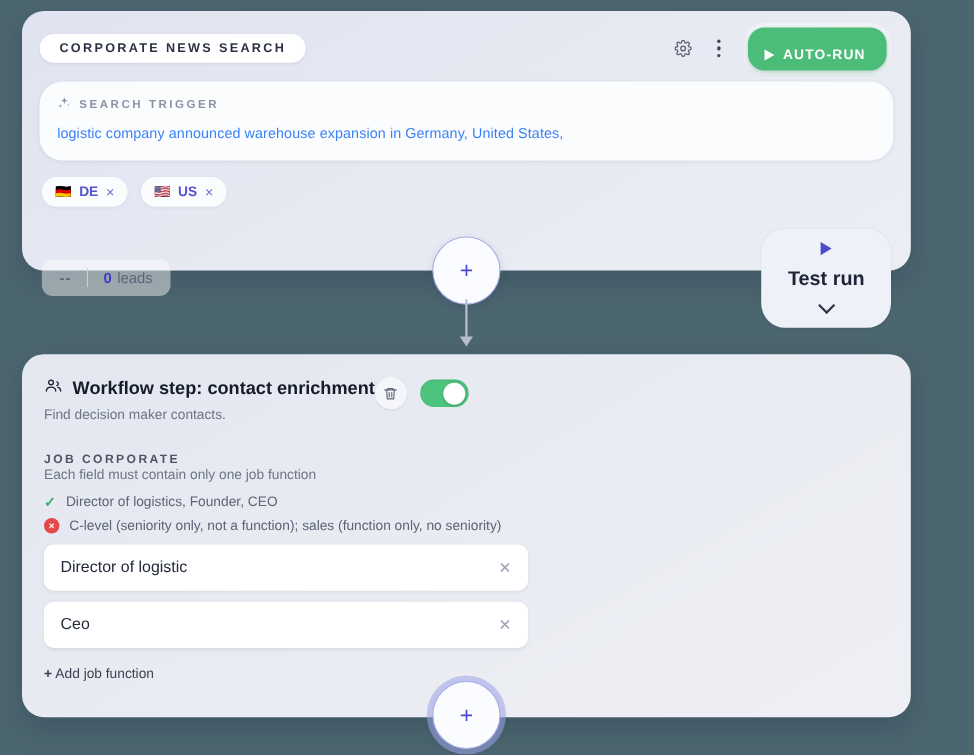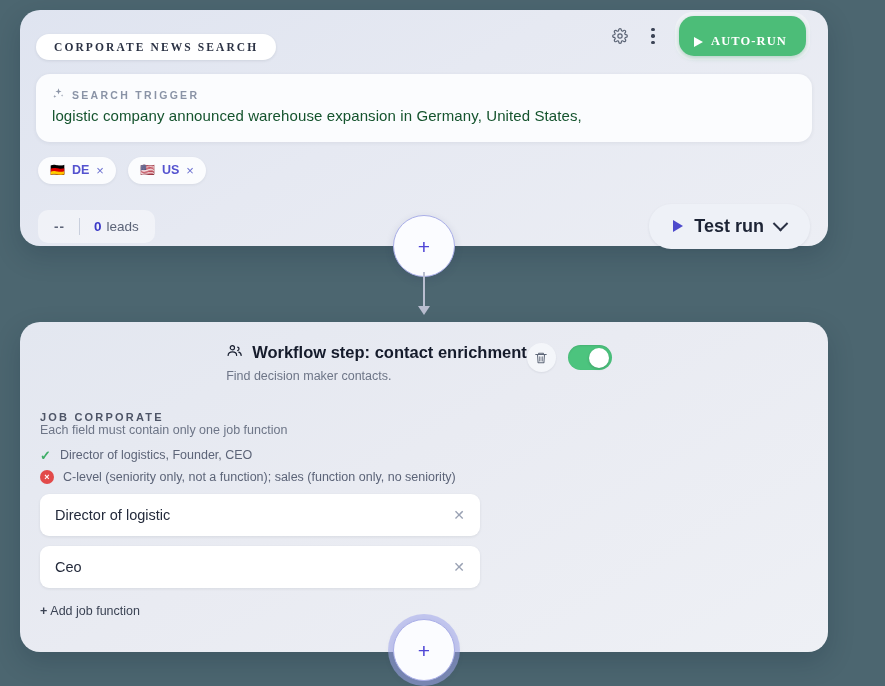--- a/index.html
+++ b/index.html
@@ -39,24 +39,23 @@
   #card-step {
     top: 322px;
     height: 330px;
     padding: 20px 16px 16px 20px;
     background: linear-gradient(150deg, #e3e7f0 0%, #e9ebf2 45%, #eef0f5 100%);
   }
 
   
   .card-head {
     display: flex;
-    align-items: flex-end;
+    align-items: center;
     justify-content: space-between;
     height: 32px;
-    font-family: Liberation Serif, serif;
   }
   .title-pill {
     background: #ffffff;
     border-radius: 16px;
     padding: 7px 18px;
     font-size: 11.5px;
     font-weight: 700;
     letter-spacing: 2.1px;
     color: #2b3244;
     box-shadow: 0 1px 3px rgba(30,40,60,.10);
@@ -114,37 +113,37 @@
     width: 0; height: 0;
     border-left: 9px solid #fff;
     border-top: 5.5px solid transparent;
     border-bottom: 5.5px solid transparent;
   }
 
   
   .trigger-box {
     margin-top: 14px;
     background: #fbfcfe;
-    border-radius: 14px;
+    border-radius: 21px;
     padding: 13px 16px 16px 16px;
     box-shadow: 0 1px 4px rgba(30,40,60,.07);
   }
   .trigger-label {
     display: flex;
     align-items: center;
     gap: 7px;
     font-size: 10.5px;
     font-weight: 700;
     letter-spacing: 2.3px;
     color: #8a93a6;
   }
   .trigger-query {
-    margin-top: 4px;
-    font-size: 15px;
-    color: #14532d;
+    margin-top: 10px;
+    font-size: 13px;
+    color: #3b82f6;
     line-height: 1.3;
     letter-spacing: .1px;
   }
 
   
   .chips {
     display: flex;
     gap: 12px;
     margin-top: 15px;
     padding-left: 2px;
@@ -194,20 +193,21 @@
 
   .testrun {
     display: flex;
     align-items: center;
     gap: 11px;
     background: #eef1f7;
     border-radius: 22px;
     padding: 12px 24px;
     cursor: pointer;
     box-shadow: 0 1px 3px rgba(30,40,60,.08);
+    flex-direction: column;
   }
   .testrun .label {
     font-size: 18px;
     font-weight: 700;
     color: #1d2435;
   }
   .tri-out {
     width: 0; height: 0;
     border-left: 10px solid #4340c9;
     border-top: 6px solid transparent;
@@ -263,21 +263,21 @@
     width: 0; height: 0;
     border-left: 6px solid transparent;
     border-right: 6px solid transparent;
     border-top: 9px solid #b9bed0;
   }
 
   
   .step-head {
     display: flex;
     align-items: flex-start;
-    justify-content: center;
+    justify-content: flex-start;
   }
   .step-title-row {
     display: flex;
     align-items: center;
     gap: 9px;
   }
   .step-title {
     font-size: 16.5px;
     font-weight: 700;
     color: #151b2b;

